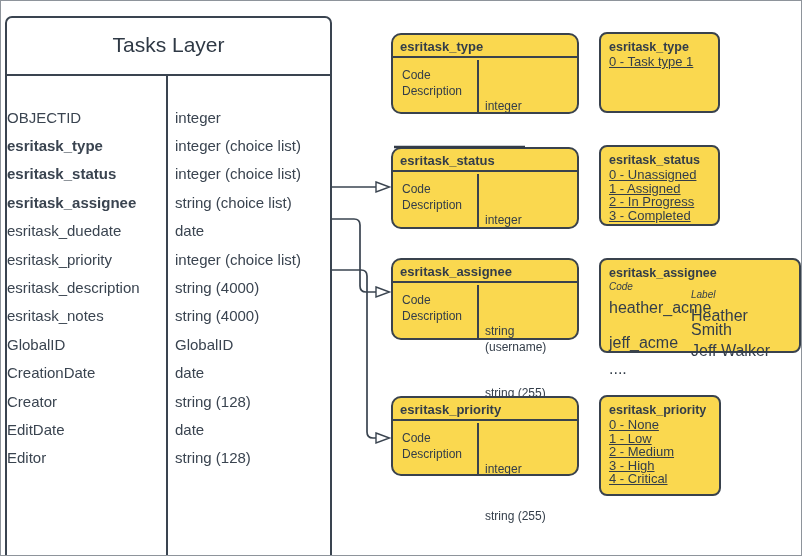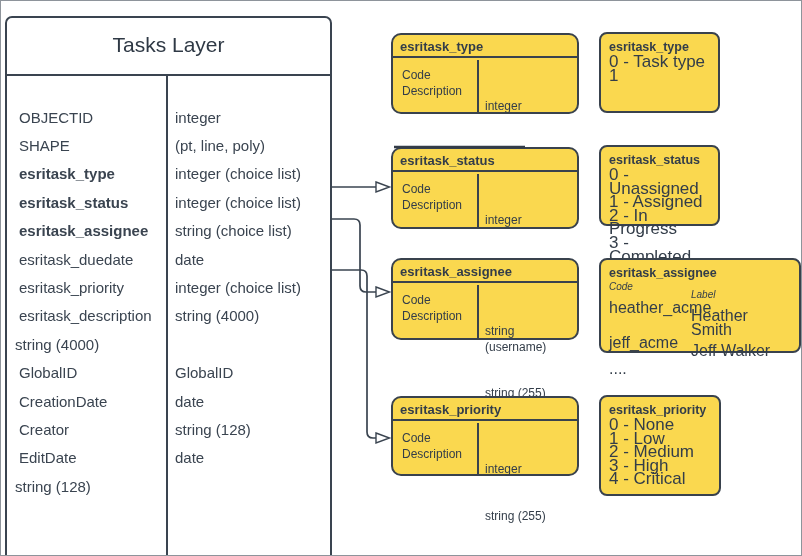--- a/index.html
+++ b/index.html
@@ -22,21 +22,21 @@
   }
   .panel-title {
     line-height:54px; text-align:center; font-size:21px; color:#2F3945;
   }
   .panel-divider {
     position:absolute; top:58px; bottom:0; left:159px; width:1.5px;
     background:#3A4450;
   }
   .panel-rows { position:absolute; top:60px; left:0; right:0; padding-top:25px; }
   .frow { height:28.4px; display:flex; align-items:center; font-size:15px; color:#3A4450; }
-  .fname { width:160px; padding-left:12px; }
+  .fname { width:160px; padding-left:0; }
   .ftype { padding-left:8px; }
   .frow.bold .fname { font-weight:bold; }
 
   
   .codebox {
     position:absolute; left:390px; width:188px;
     background:#FAD84F; border:2px solid #39424D; border-radius:10px;
   }
   .cb-title {
     height:23px; border-bottom:2px solid #39424D;
@@ -47,21 +47,21 @@
   .cb-left  { position:absolute; left:9px;  top:8px; font-size:12px; line-height:15.5px; color:#333D49; }
   .cb-right { position:absolute; left:92px; top:8px; font-size:12px; line-height:15.5px; color:#333D49; white-space:pre-wrap; }
 
   
   .valbox {
     position:absolute; left:598px;
     background:#FAD84F; border:2px solid #39424D; border-radius:8px;
     padding:6px 8px; color:#333D49;
   }
   .vb-title { font-size:12.5px; font-weight:bold; line-height:15px; }
-  .vb-item  { font-size:17px; line-height:13.6px; }
+  .vb-item  { font-size:13px; line-height:13.6px;text-decoration:underline; }
   .av-head  { display:flex; font-size:10px; font-style:italic; line-height:12px; }
   .av-row   { display:flex; font-size:16px; line-height:13.5px; }
   .av-c1 { width:82px; }
   .av-c2 { flex:1;margin-top:8px; }
 
   
   .wires { position:absolute; inset:0; pointer-events:none; z-index:5; }
 </style>
 </head>
 <body>
@@ -71,24 +71,20 @@
   <div class="panel">
     <div class="panel-header">
       <div class="panel-title">Tasks Layer</div>
     </div>
     <div class="panel-divider"></div>
     <div class="panel-rows">
       <div class="frow">
           <div class="fname">OBJECTID</div>
           <div class="ftype">integer</div>
         </div>
-      <div class="frow">
-          <div class="fname">SHAPE</div>
-          <div class="ftype">(pt, line, poly)</div>
-        </div>
       <div class="frow bold">
           <div class="fname">esritask_type</div>
           <div class="ftype">integer (choice list)</div>
         </div>
       <div class="frow bold">
           <div class="fname">esritask_status</div>
           <div class="ftype">integer (choice list)</div>
         </div>
       <div class="frow bold">
           <div class="fname">esritask_assignee</div>
@@ -100,39 +96,41 @@
         </div>
       <div class="frow">
           <div class="fname">esritask_priority</div>
           <div class="ftype">integer (choice list)</div>
         </div>
       <div class="frow">
           <div class="fname">esritask_description</div>
           <div class="ftype">string (4000)</div>
         </div>
       <div class="frow">
+          <div class="fname">esritask_notes</div>
           <div class="ftype">string (4000)</div>
         </div>
       <div class="frow">
           <div class="fname">GlobalID</div>
           <div class="ftype">GlobalID</div>
         </div>
       <div class="frow">
           <div class="fname">CreationDate</div>
           <div class="ftype">date</div>
         </div>
       <div class="frow">
           <div class="fname">Creator</div>
           <div class="ftype">string (128)</div>
         </div>
       <div class="frow">
           <div class="fname">EditDate</div>
           <div class="ftype">date</div>
         </div>
       <div class="frow">
+          <div class="fname">Editor</div>
           <div class="ftype">string (128)</div>
         </div>
     </div>
   </div>
 
   <div class="codebox" style="top:32px; height:81px;">
     <div class="cb-title">esritask_type</div>
     <div class="cb-body">
       <div class="cb-vdiv"></div>
       <div class="cb-left">

